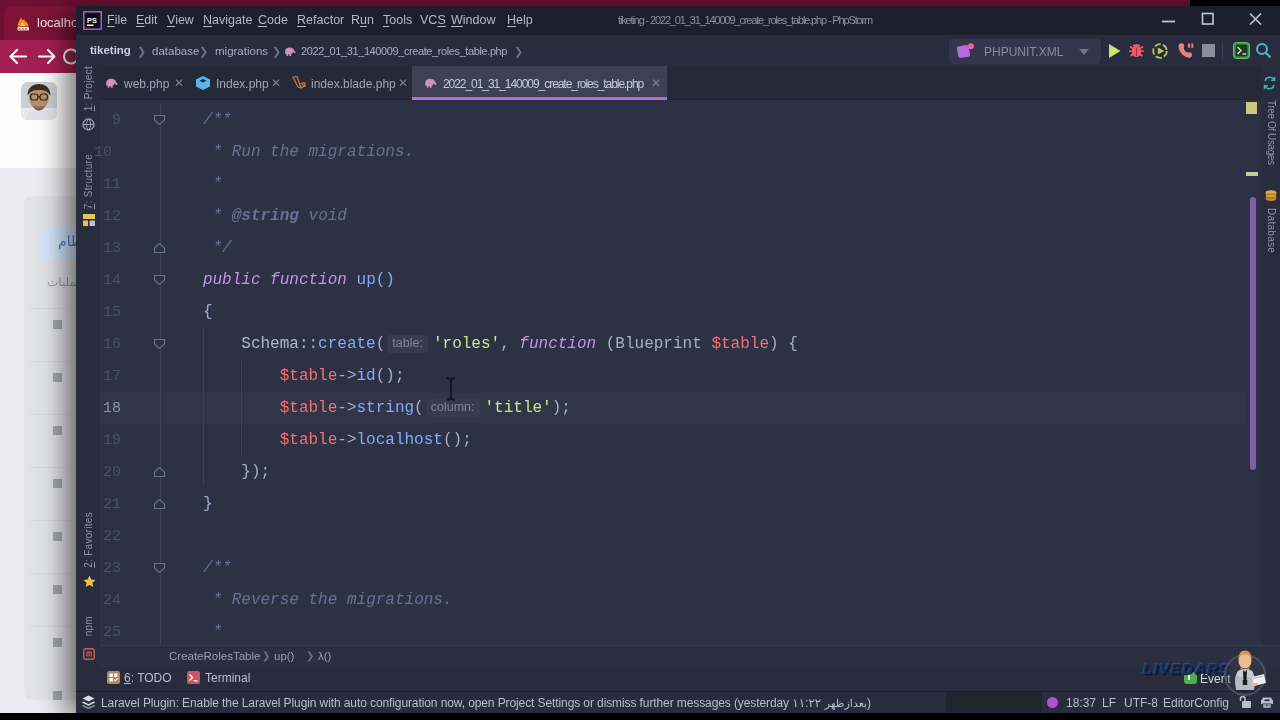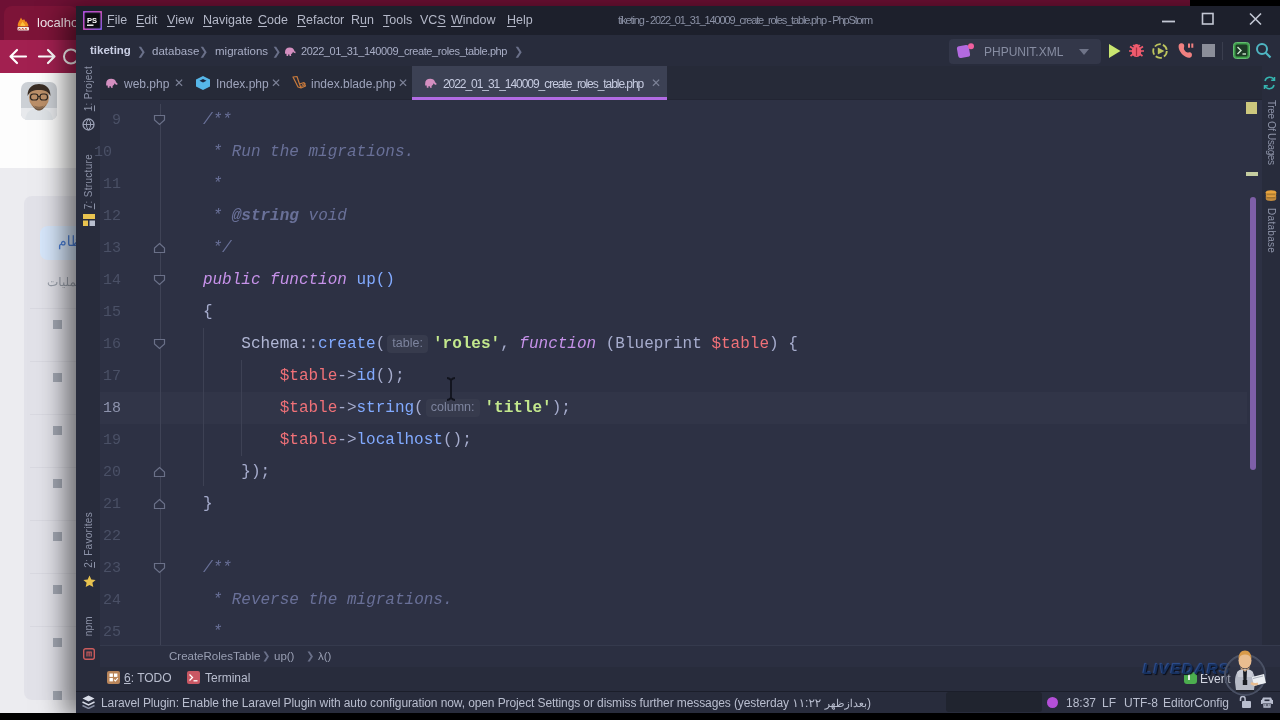--- a/index.html
+++ b/index.html
@@ -32,21 +32,21 @@
   .crumb{color:#a9aec6;font-size:11.5px;}
   .csep{color:#6a7089;font-size:11px;}
   .tabtxt{color:#9ea4bc;font-size:12px;}
   .tabx{color:#7d8398;font-size:12px;}
   
   .ln{color:#4a5066;font-size:15px;font-family:"Liberation Mono",monospace;width:26px;text-align:right;}
   .cl{font-size:16px;font-family:"Liberation Mono",monospace;white-space:pre;color:#a6accd;height:32px;line-height:32px;}
   .cm{color:#697098;font-style:italic;}
   .kw{color:#c792ea;font-style:italic;}
   .fn{color:#82aaff;}
-  .st{color:#c3e88d;font-weight:bold;}
+  .st{color:#c3e88d;}
   .vr{color:#f07178;}
   .chip{display:inline-block;background:#373b4d;color:#7d849e;border-radius:4px;font-family:"Liberation Sans",sans-serif;font-size:12.5px;line-height:17px;height:18px;padding:0 5px;vertical-align:1px;margin:0 5px 0 2px;}
   .guide{width:1px;background:#3d4154;}
   .sbtxt{color:#b9becf;font-size:12px;}
 </style>
 </head>
 <body>
 
 <div class="abs" id="browser"></div>
 <div class="abs" id="btab"></div>

